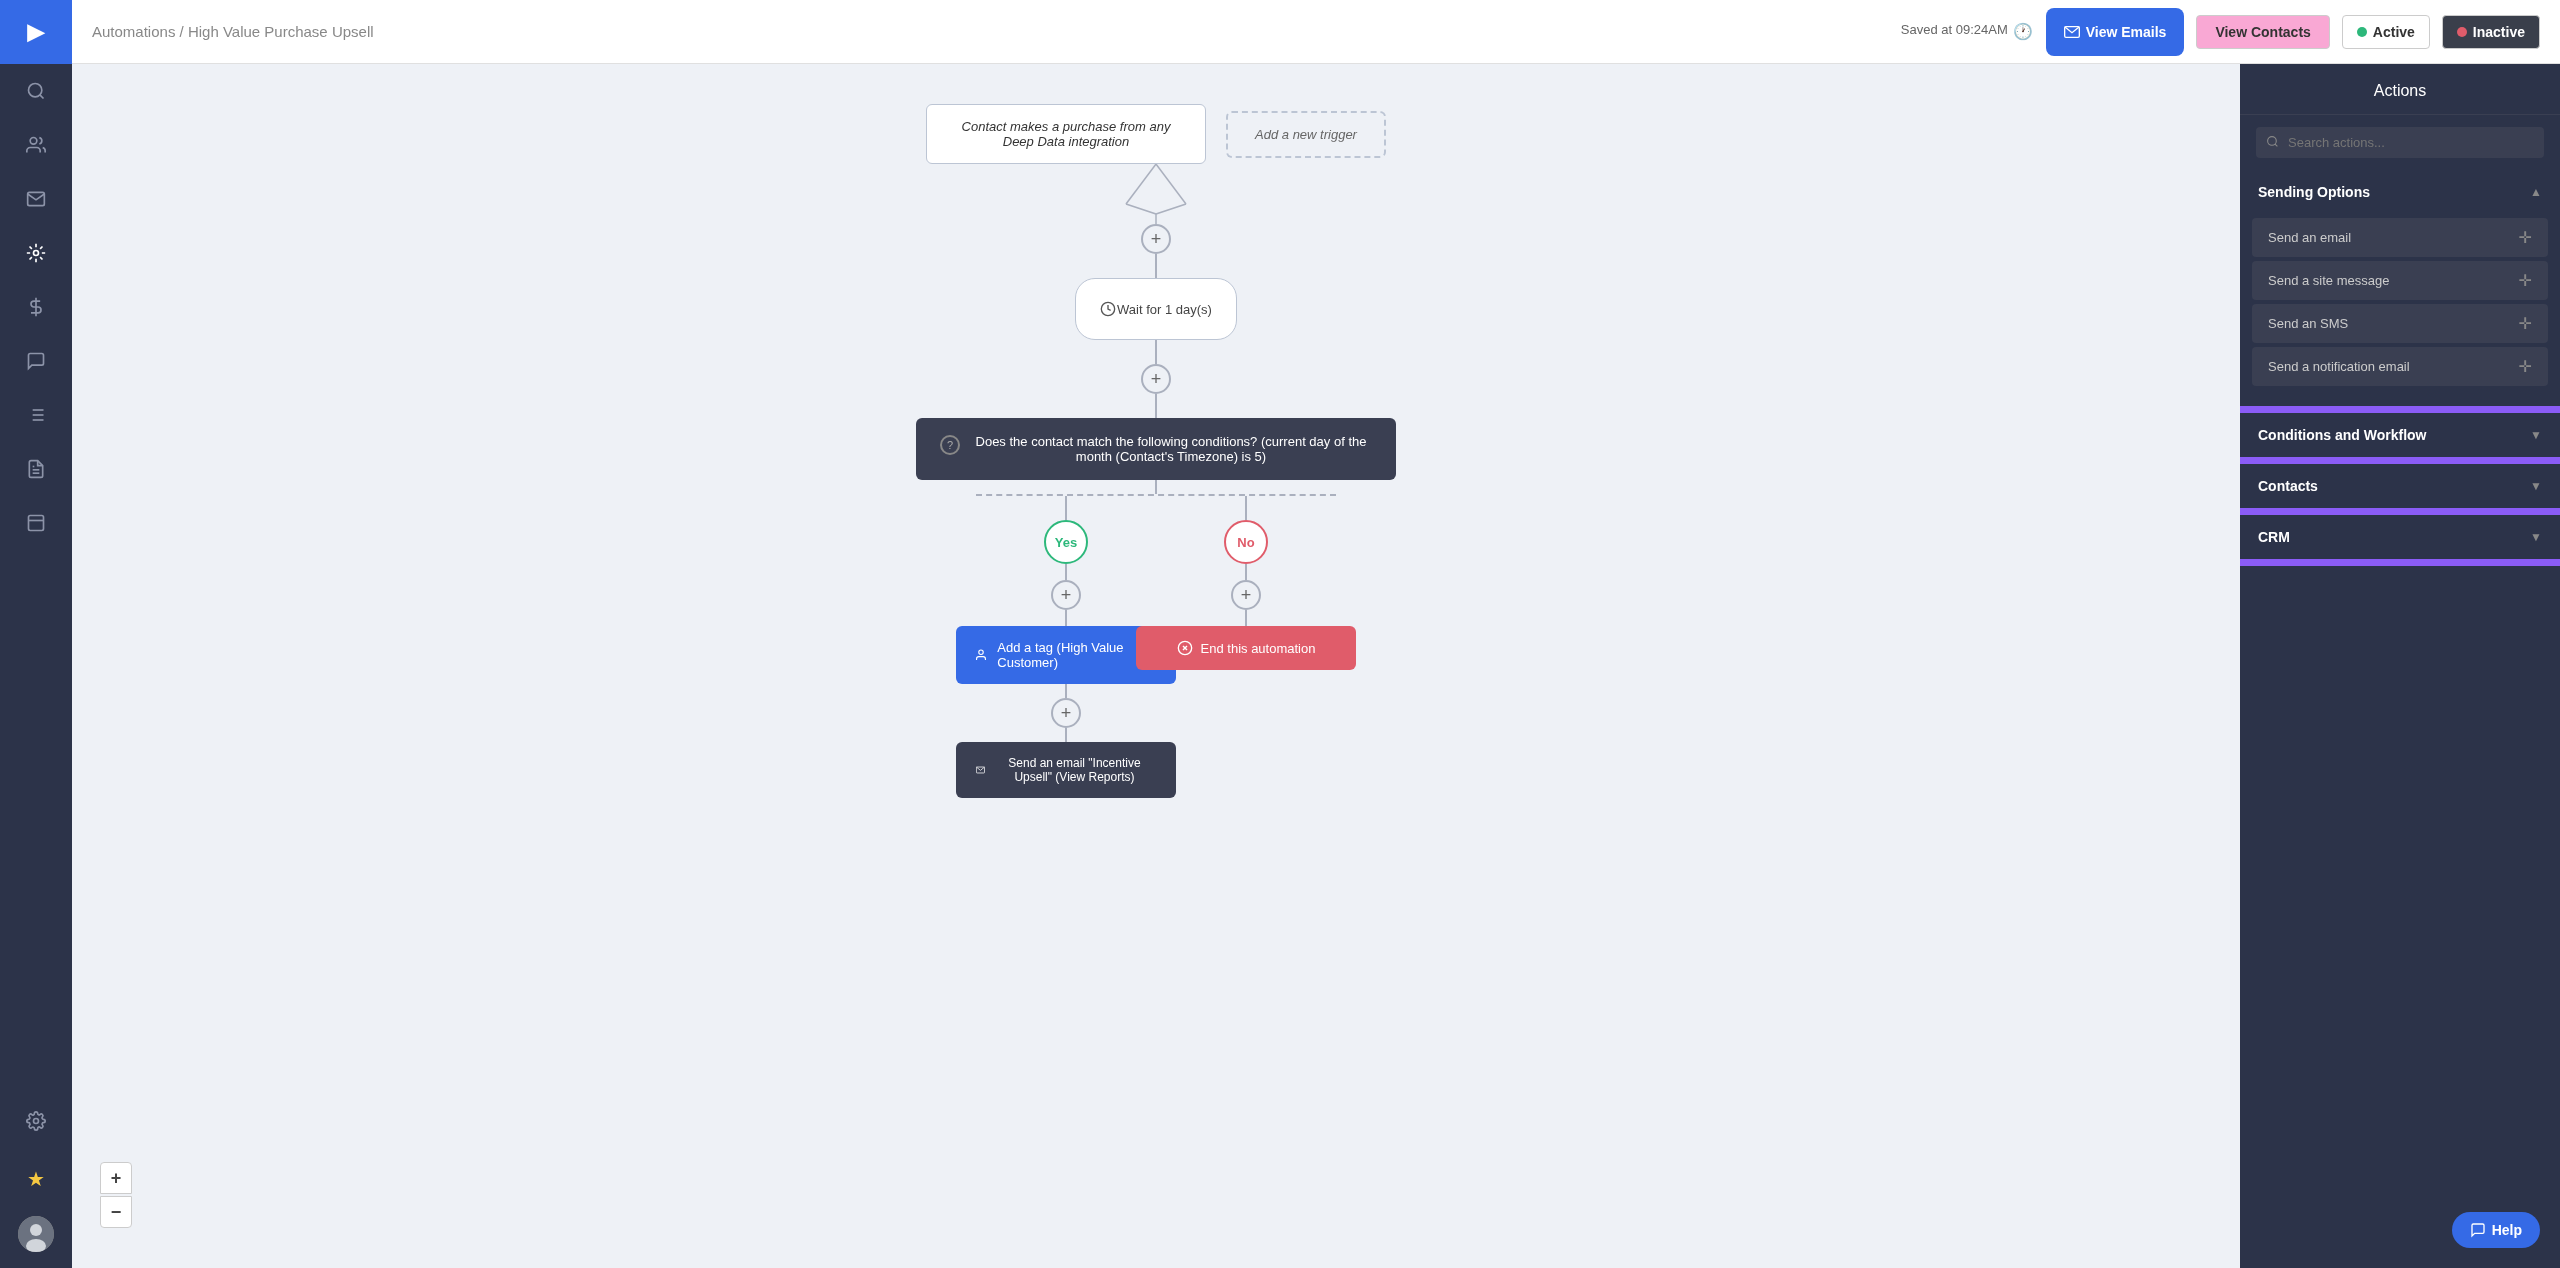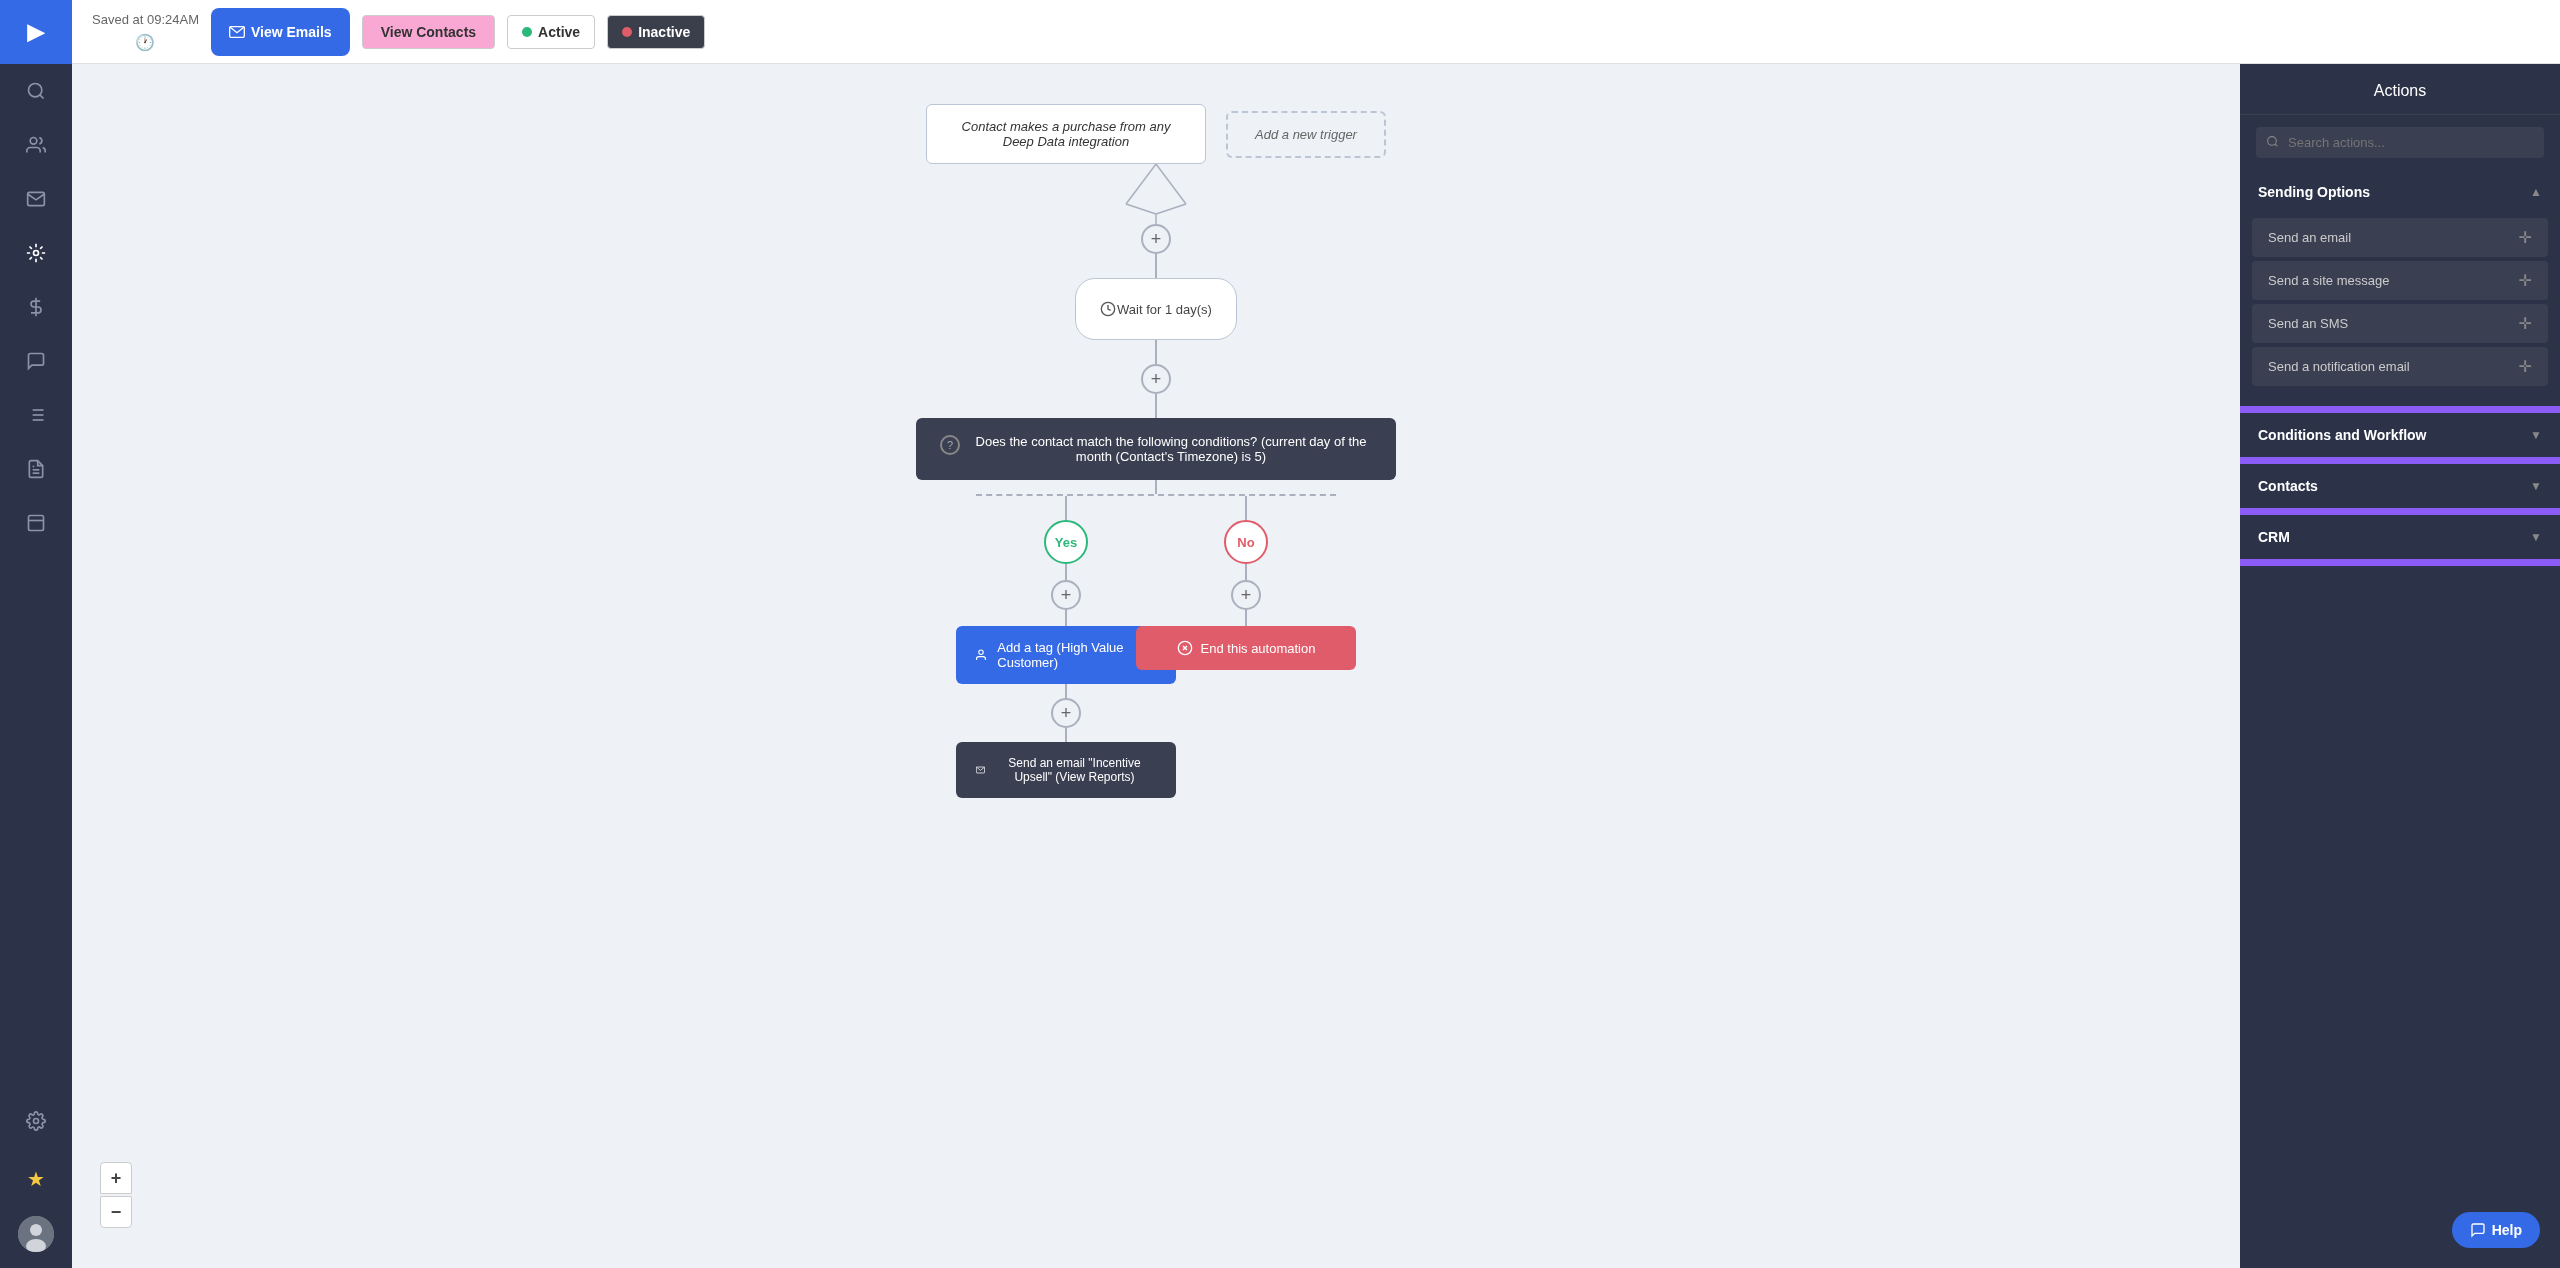--- a/index.html
+++ b/index.html
@@ -19,22 +19,22 @@
       z-index: 100;
     }
     .breadcrumb {
       font-size: 15px;
       color: #333;
       font-weight: 500;
       flex: 1;
     }
     .breadcrumb span { color: #888; }
     .saved-info {
-      display: flex; align-items: center; gap: 6px;
-      font-size: 13px; color: #666; flex-direction: column;
+      display: flex; align-items: flex-start; gap: 6px;
+      font-size: 13px; color: #666;
     }
     .saved-info .clock-icon { font-size: 16px; }
     .btn-view-emails {
       background: #356ae6;
       color: #fff;
       border: none;
       border-radius: 8px;
       padding: 16px 18px;
       font-size: 14px;
       font-weight: 600;
@@ -429,20 +429,23 @@
       <svg width="36" height="36" viewBox="0 0 36 36">
           <circle cx="18" cy="18" r="18" fill="#6b7280"></circle>
           <circle cx="18" cy="14" r="6" fill="#d1d5db"></circle>
           <ellipse cx="18" cy="30" rx="10" ry="7" fill="#d1d5db"></ellipse>
         </svg>
     </div>
   </div>
 </div>
 
 <div class="topbar">
+  <div class="breadcrumb">
+    <span>Automations</span><span> / </span><span>High Value Purchase Upsell</span>
+  </div>
   <div class="saved-info">
     <span>Saved at 09:24AM</span>
     <span class="clock-icon">🕐</span>
   </div>
   <button class="btn-view-emails">
     <svg width="16" height="14" viewBox="0 0 24 18" fill="none">
         <rect x="1" y="1" width="22" height="16" rx="2" stroke="white" stroke-width="2"></rect>
         <polyline points="1,1 12,10 23,1" stroke="white" stroke-width="2" fill="none"></polyline>
       </svg>
     <span>View Emails</span>

